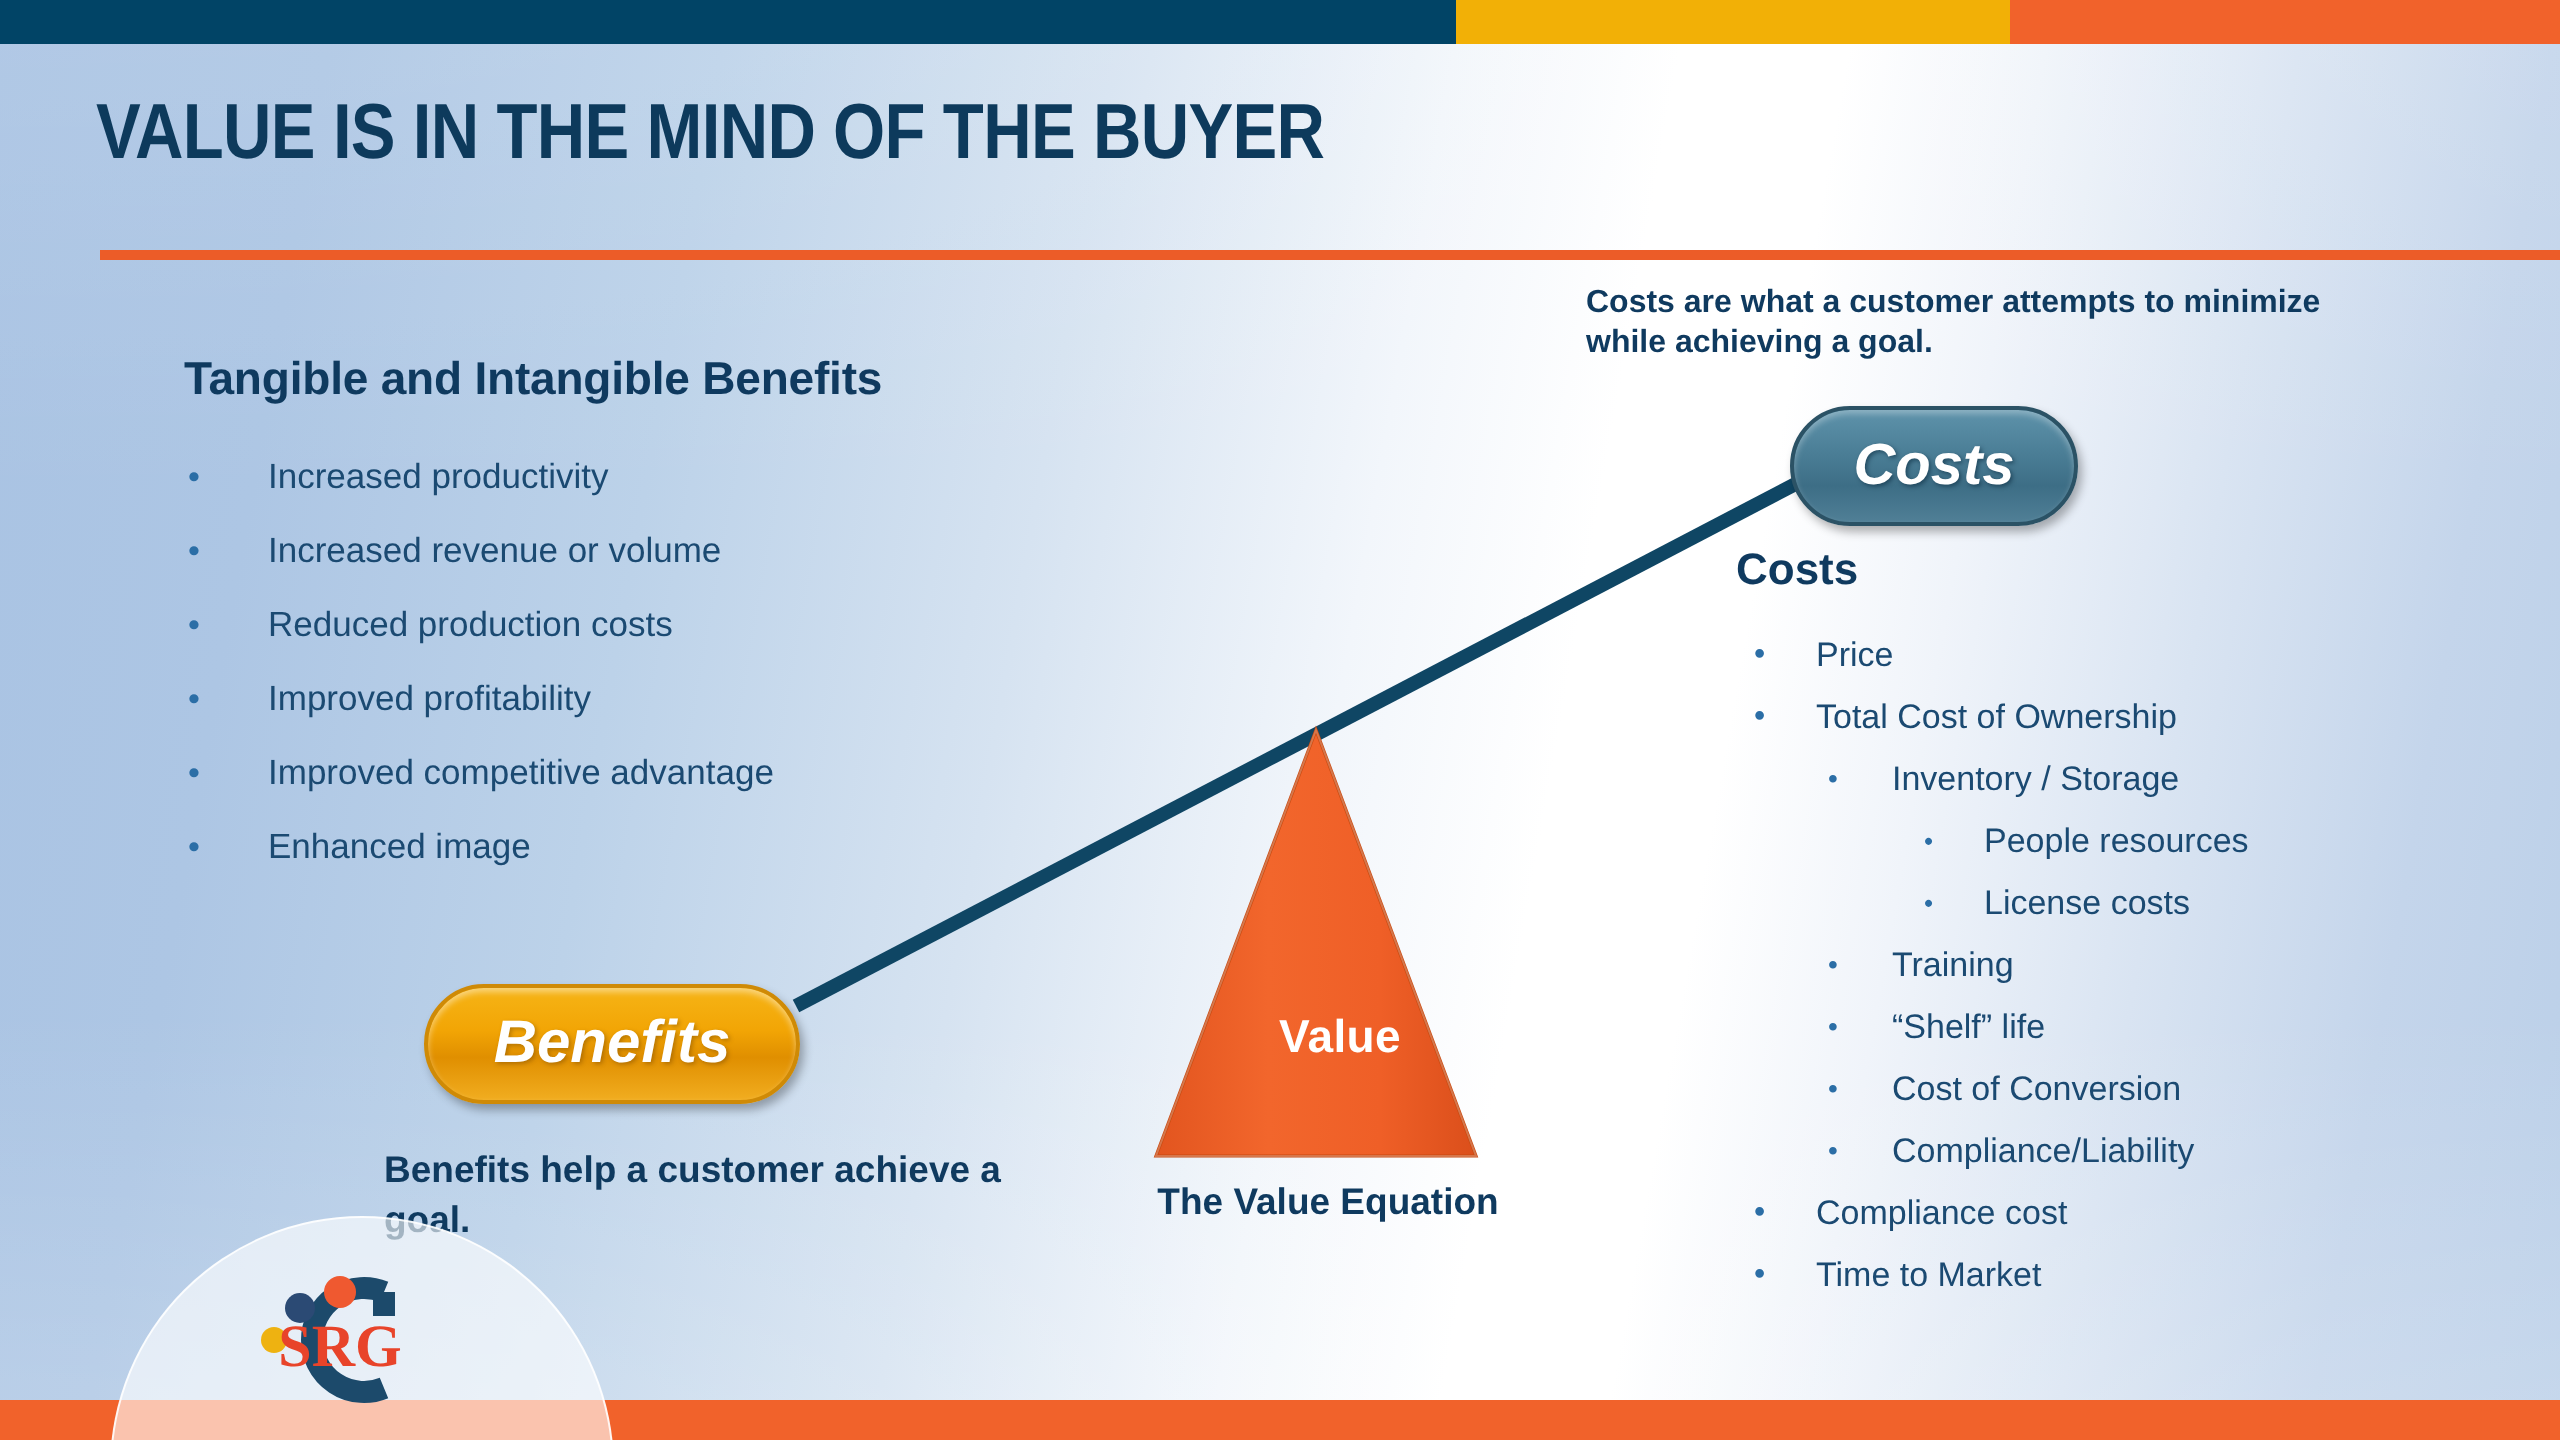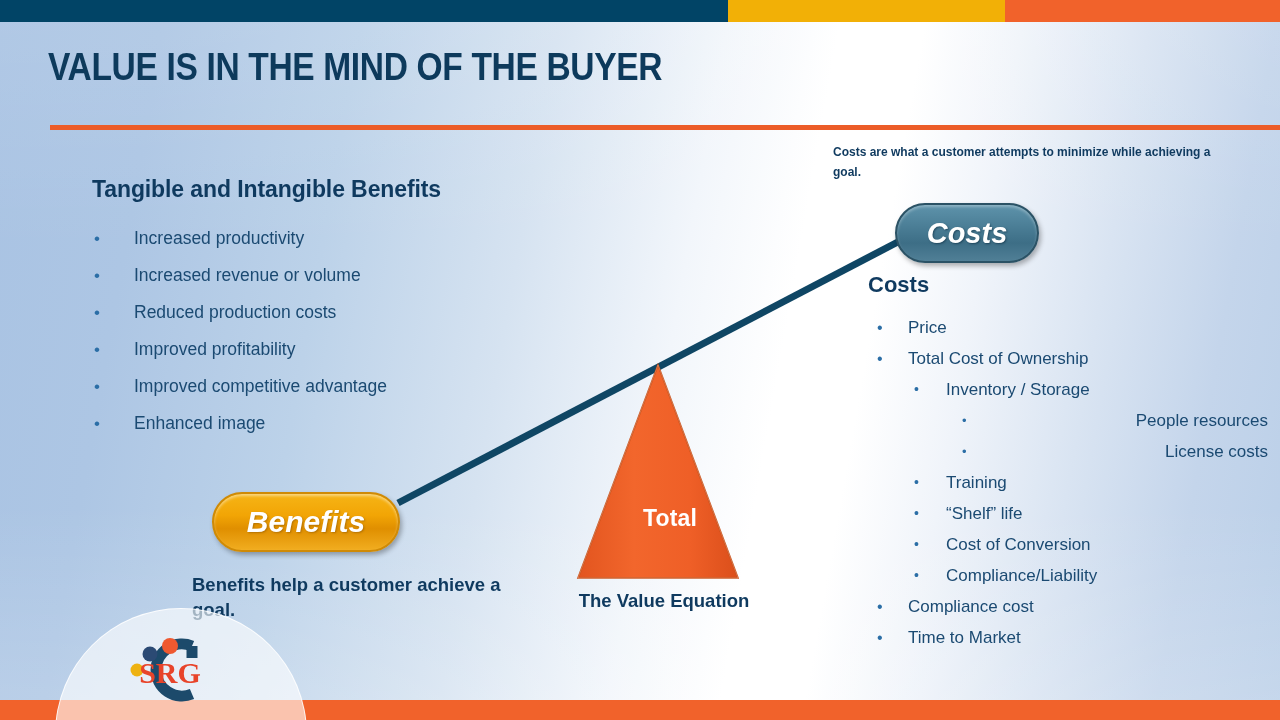--- a/index.html
+++ b/index.html
@@ -71,41 +71,41 @@
     padding-left:42px;height:37px;line-height:37px;
     white-space:nowrap;
   }
   .benefits-list li:before{
     content:"•";position:absolute;left:2px;top:0;
     color:#2b6ea6;font-size:17px;line-height:37px;
   }
   
   .costs-caption{
     position:absolute;left:793px;top:142px;width:400px;
-    font-size:12px;font-weight:700;color:#0f3a5f;line-height:20px;margin-left:40px;
+    font-size:16px;font-weight:700;color:#0f3a5f;line-height:20px;
   }
   .costs-head{
     position:absolute;left:868px;top:272px;
     font-size:22px;font-weight:700;color:#0f3a5f;
   }
   .costs-list{
     position:absolute;left:868px;top:312px;width:400px;
     list-style:none;margin:0;padding:0;
   }
   .costs-list li{
     position:relative;
     font-size:17px;color:#1b4a72;
     height:31px;line-height:31px;
     white-space:nowrap;
   }
   .costs-list li.lvl1{padding-left:40px;}
   .costs-list li.lvl1:before{content:"•";position:absolute;left:9px;top:0;color:#2b6ea6;font-size:16px;}
   .costs-list li.lvl2{padding-left:78px;}
   .costs-list li.lvl2:before{content:"•";position:absolute;left:46px;top:0;color:#2b6ea6;font-size:14px;}
-  .costs-list li.lvl3{padding-left:124px;text-align:right;}
+  .costs-list li.lvl3{padding-left:124px;}
   .costs-list li.lvl3:before{content:"•";position:absolute;left:94px;top:0;color:#2b6ea6;font-size:13px;}
   
   .beam{position:absolute;left:0;top:0;width:1280px;height:720px;pointer-events:none;}
   
   .fulcrum{position:absolute;left:560px;top:350px;width:220px;height:245px;}
   .value-label{
     position:absolute;left:560px;top:505px;width:220px;
     text-align:center;color:#ffffff;font-size:23px;font-weight:700;
     letter-spacing:0.2px;
   }
@@ -203,21 +203,21 @@
       <linearGradient id="triGrad" x1="0" y1="0" x2="1" y2="0">
         <stop offset="0%" stop-color="#e2551f"></stop>
         <stop offset="35%" stop-color="#f2662c"></stop>
         <stop offset="70%" stop-color="#ef5f27"></stop>
         <stop offset="100%" stop-color="#db4f1b"></stop>
       </linearGradient>
     </defs>
     <polygon points="98,15 178,228 18,228" fill="url(#triGrad)" stroke="#c8490f" stroke-width="1.6"></polygon>
     <polygon points="98,15 178,228 18,228" fill="none" stroke="rgba(255,255,255,0.25)" stroke-width="1"></polygon>
   </svg>
-  <div class="value-label">Total</div>
+  <div class="value-label">Value</div>
   <div class="value-caption">
     <div>The Value Equation</div>
   </div>
 
   <div class="pill pill-benefits">Benefits</div>
   <div class="pill pill-costs">Costs</div>
 
   <div class="benefits-caption">Benefits help a customer achieve a goal.</div>
 
   <div class="bottom-bar"></div>

